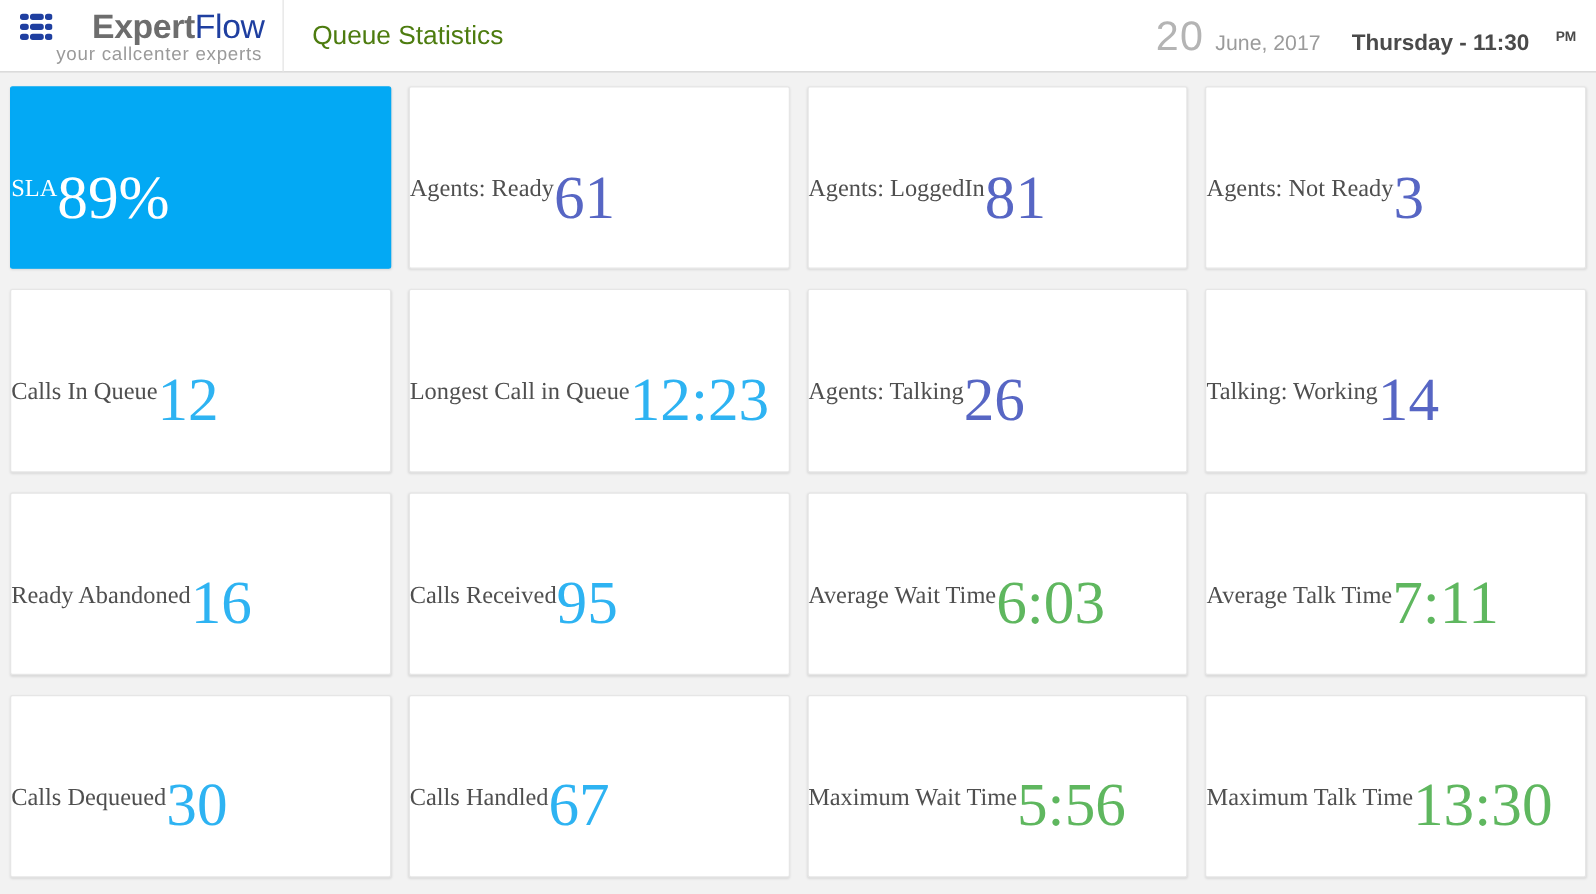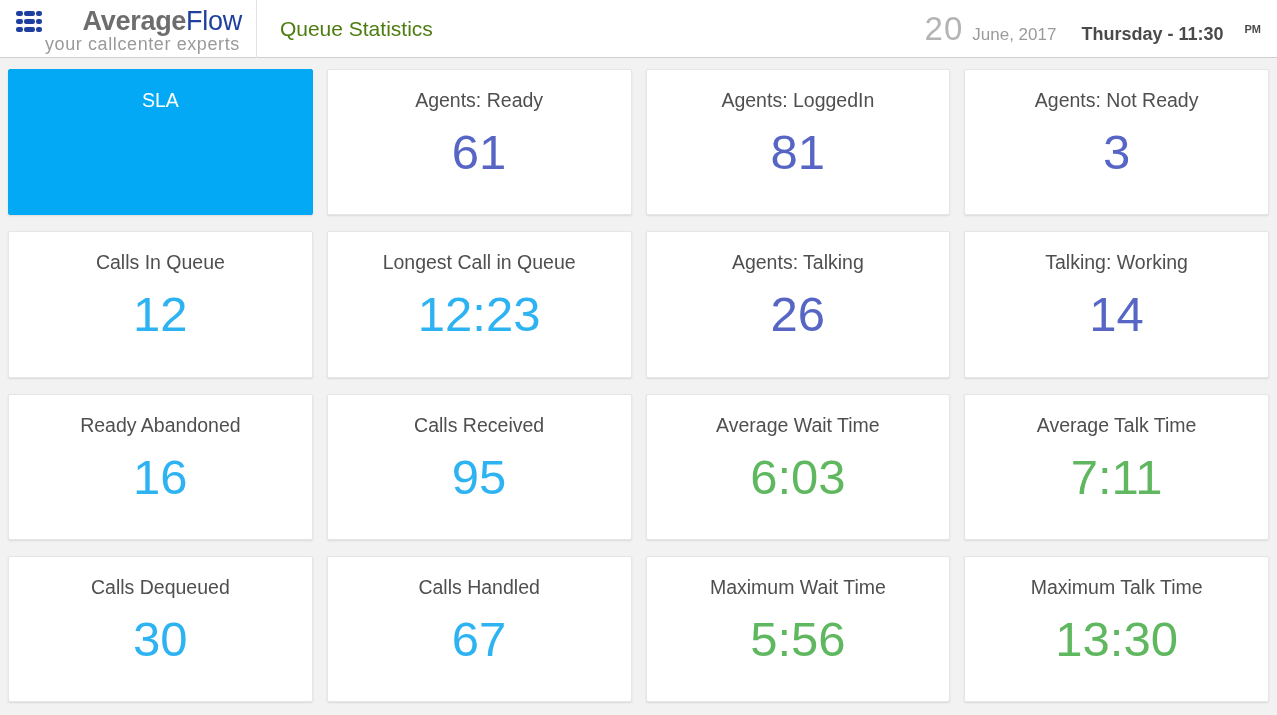--- a/index.html
+++ b/index.html
@@ -51,21 +51,21 @@
   .brand-words {
     font-size: 27px;
     font-weight: bold;
     line-height: 29px;
     letter-spacing: -0.3px;
     white-space: nowrap;
   }
   .brand-expert { color: #6d6d6d; }
   .brand-flow  { color: #1f3fa0; font-weight: normal; }
   .brand-tagline {
-    font-size: 18px;
+    font-size: 15px;
     color: #9a9a9a;
     line-height: 14px;
     letter-spacing: 0.6px;
     white-space: nowrap;
     margin-top: 1px;
     padding-right: 2px;
   }
   .page-title {
     font-size: 21px;
     color: #4d7c0f;
@@ -114,26 +114,27 @@
     gap: 16px 14px;
     height: calc(715px - 59px);
     box-sizing: border-box;
   }
   .tile {
     background: #ffffff;
     border: 1px solid #e6e6e6;
     border-radius: 2px;
     box-shadow: 0 1px 2px rgba(0,0,0,0.10);
     display: flex;
-    flex-direction: column;
+    flex-direction: row;
     align-items: center;
     justify-content: flex-start;
     padding-top: 19px;
     box-sizing: border-box;
     overflow: hidden;
+    font-family: Liberation Serif, serif;
   }
   .tile.accent {
     background: #03a9f4;
     border-color: #03a9f4;
   }
   .tile-label {
     font-size: 19.5px;
     color: #4f4f4f;
     line-height: 23px;
     text-align: center;
@@ -165,39 +166,40 @@
         <rect x="20" y="1" width="6" height="5" rx="2.2"></rect>
         <rect x="0" y="9" width="7" height="5" rx="2.2"></rect>
         <rect x="8" y="9" width="11" height="5" rx="2.2"></rect>
         <rect x="20" y="9" width="6" height="5" rx="2.2"></rect>
         <rect x="0" y="17" width="7" height="5" rx="2.2"></rect>
         <rect x="8" y="17" width="11" height="5" rx="2.2"></rect>
         <rect x="20" y="17" width="6" height="5" rx="2.2"></rect>
       </g>
     </svg>
     <span class="brand-text">
-      <span class="brand-words"><span class="brand-expert">Average</span><span class="brand-flow">Flow</span></span>
+      <span class="brand-words"><span class="brand-expert">Expert</span><span class="brand-flow">Flow</span></span>
       <span class="brand-tagline">your callcenter experts</span>
     </span>
   </div>
 
   <div class="page-title">Queue Statistics</div>
 
   <div class="datebox">
     <span class="date-day">20</span>
     <span class="date-month">June, 2017</span>
     <span class="date-time">Thursday - 11:30</span>
     <span class="date-ampm">PM</span>
   </div>
 
 </div>
 
 <div class="grid" id="tile-grid">
     <div class="tile accent">
       <div class="tile-label">SLA</div>
+      <div class="tile-value ">89%</div>
     </div>
     <div class="tile">
       <div class="tile-label">Agents: Ready</div>
       <div class="tile-value v-purple">61</div>
     </div>
     <div class="tile">
       <div class="tile-label">Agents: LoggedIn</div>
       <div class="tile-value v-purple">81</div>
     </div>
     <div class="tile">

